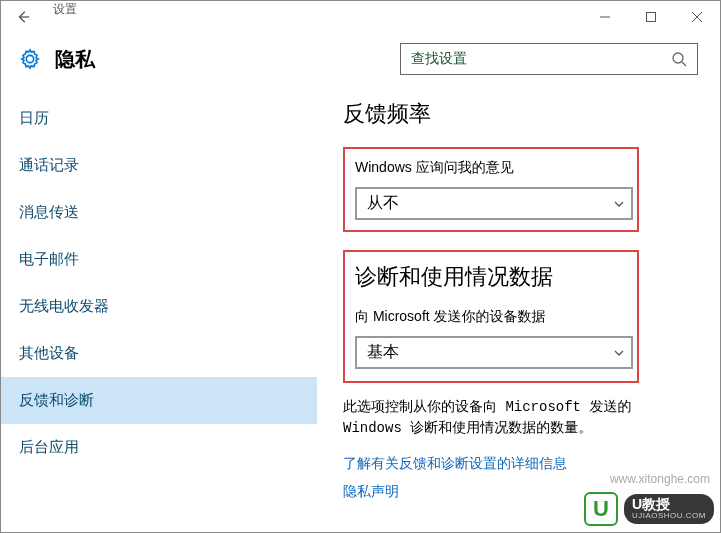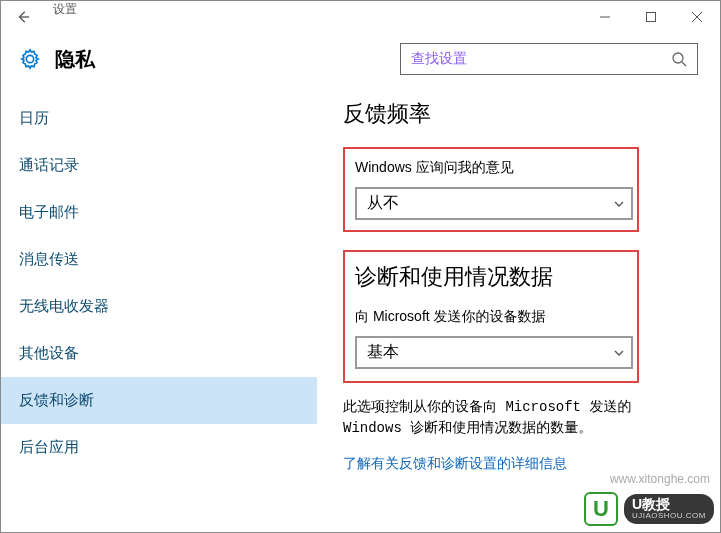--- a/index.html
+++ b/index.html
@@ -9,21 +9,21 @@
     .titlebar .back { width: 44px; height: 32px; display: flex; align-items: center; justify-content: center; font-size: 16px; color: #555; }
     .titlebar .title { flex: 0 0 auto; padding-left: 8px; font-size: 12px; color: #555; }
     .titlebar .spacer { flex: 1; }
     .win-controls { display: flex; }
     .win-btn { width: 46px; height: 32px; display: flex; align-items: center; justify-content: center; color: #555; font-size: 10px; }
 
     .header { height: 52px; display: flex; align-items: center; padding: 0 18px; }
     .gear { width: 22px; height: 22px; color: #0078d7; display: flex; align-items: center; justify-content: center; }
     .header-title { font-size: 20px; font-weight: 600; margin-left: 14px; color: #000; }
     .header .spacer { flex: 1; }
-    .searchbox { width: 298px; height: 32px; border: 1px solid #666; display: flex; align-items: center; padding: 4px 10px; color: #8b5cf6; margin-right: 4px; }
+    .searchbox { width: 298px; height: 32px; border: 1px solid #666; display: flex; align-items: center; padding: 4px 10px; color: #14532d; margin-right: 4px; }
     .searchbox span { flex: 1; font-size: 14px; }
     .searchbox .mag { color: #666; }
 
     .body { display: flex; height: calc(100% - 84px); }
 
     .sidebar { width: 316px; padding-top: 10px; }
     .sidebar-item { height: 47px; display: flex; align-items: center; padding-left: 18px; font-size: 15px; color: #0c4a6e; cursor: pointer; }
     .sidebar-item.active { background: #cce4f7; }
 
     .content { flex: 1; padding: 10px 26px 0 26px; overflow: hidden; }
@@ -97,24 +97,24 @@
 
 <div class="body">
   <div class="sidebar">
     <div class="sidebar-item">
         <span>日历</span>
       </div>
     <div class="sidebar-item">
         <span>通话记录</span>
       </div>
     <div class="sidebar-item">
-        <span>电子邮件</span>
+        <span>消息传送</span>
       </div>
     <div class="sidebar-item">
-        <span>消息传送</span>
+        <span>电子邮件</span>
       </div>
     <div class="sidebar-item">
         <span>无线电收发器</span>
       </div>
     <div class="sidebar-item">
         <span>其他设备</span>
       </div>
     <div class="sidebar-item active">
         <span>反馈和诊断</span>
       </div>
@@ -143,20 +143,21 @@
         <span>基本</span>
         <svg class="chev" width="12" height="12" viewBox="0 0 12 12">
             <path d="M2 4 L6 8 L10 4" stroke="#555" stroke-width="1.3" fill="none"></path>
           </svg>
       </div>
     </div>
 
     <div class="desc">此选项控制从你的设备向 Microsoft 发送的 Windows 诊断和使用情况数据的数量。</div>
 
     <a class="link">了解有关反馈和诊断设置的详细信息</a>
+    <a class="link" style="margin-top:10px">隐私声明</a>
   </div>
 </div>
 
 <div class="subwm">www.xitonghe.com</div>
 <div class="watermark">
   <div class="wbadge">U</div>
   <div class="wtext">
     <div class="big">U教授</div>
     <div class="small">UJIAOSHOU.COM</div>
   </div>

